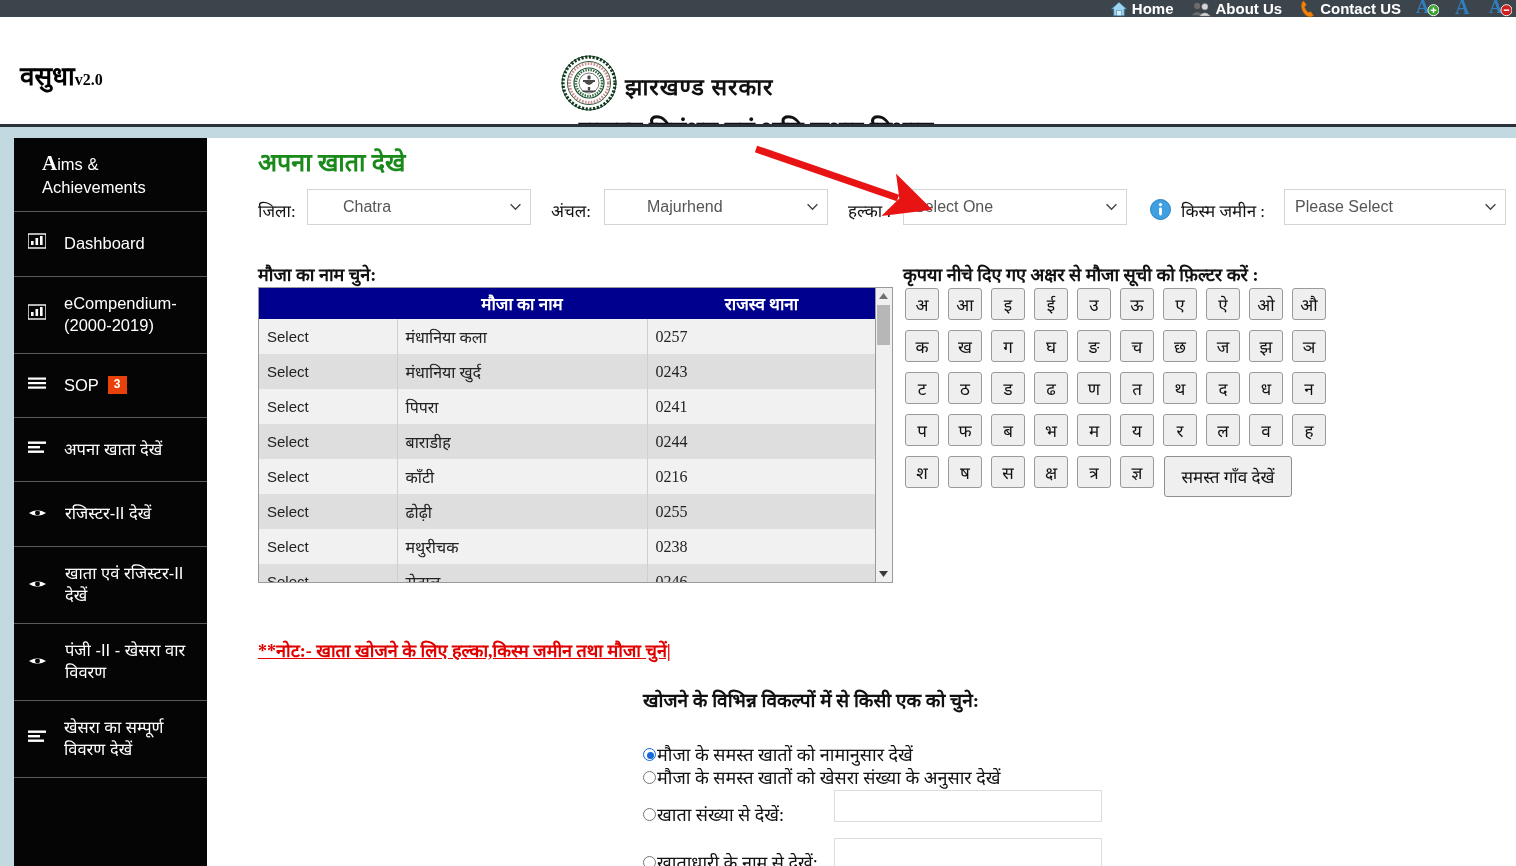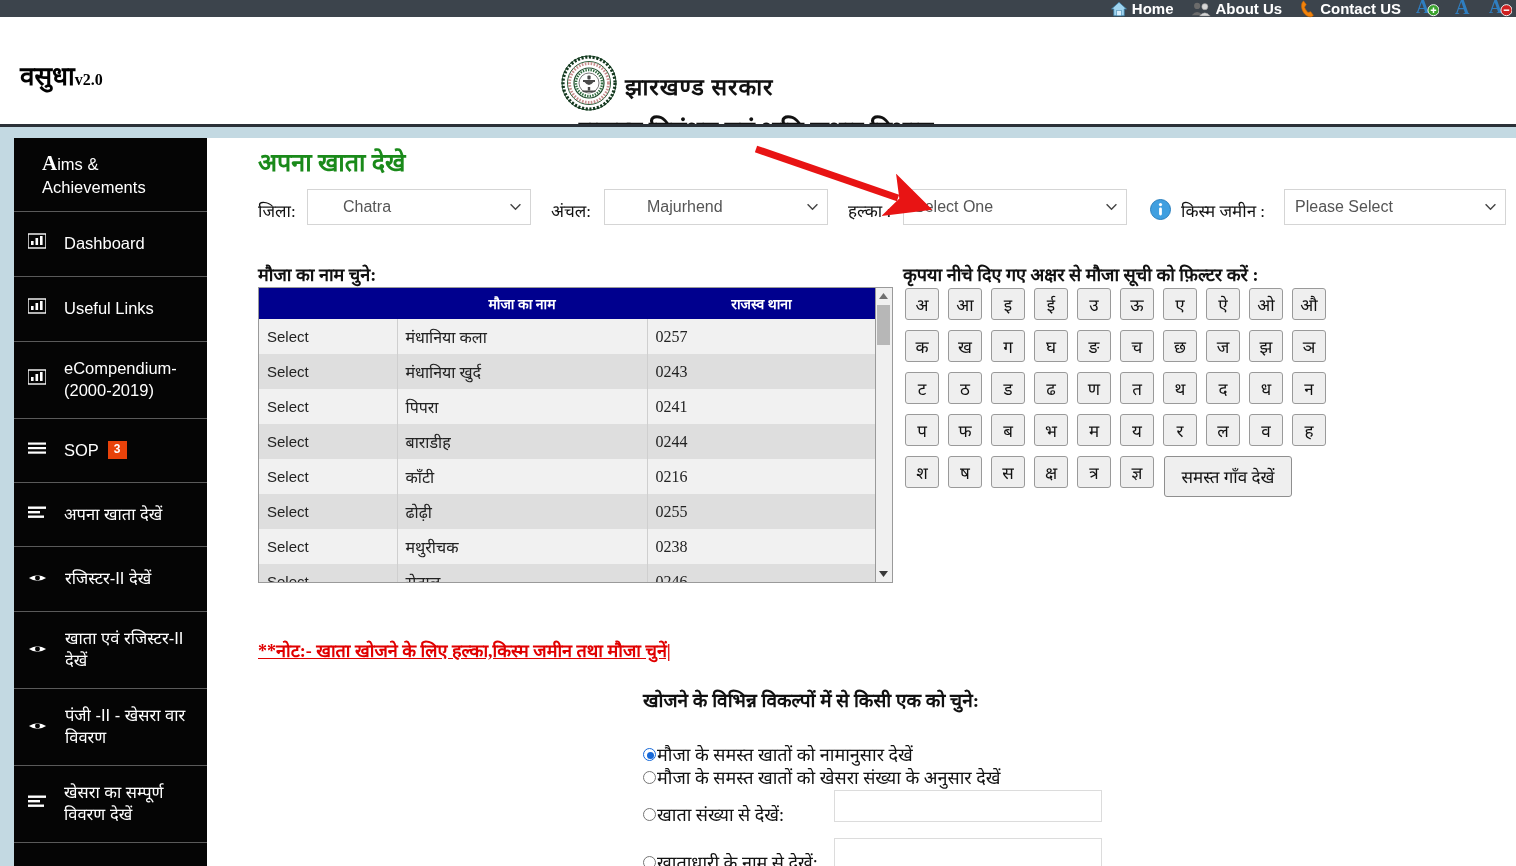--- a/index.html
+++ b/index.html
@@ -118,21 +118,21 @@
   #tbl-wrap{
     position:absolute; left:51px; top:149px; width:635px; height:148px;
   }
   #tbl-box{
     position:absolute; left:0; top:0; width:618px; height:296px;
     border:1px solid #9a9a9a; overflow:hidden; background:#fff;
   }
   table.mouja{ border-collapse:collapse; width:100%; table-layout:fixed; }
   table.mouja th{
     background:#00008e; color:#ffffff;
-    font-size:14px; font-weight:bold; height:31px;
+    font-size:17px; font-weight:bold; height:31px;
     font-family:"Liberation Serif", serif;
     border-right:1px solid #00008e;
   }
   table.mouja td{
     height:35px; font-size:16px; color:#222;
     padding:0 0 0 8px;
     border-right:1px solid #cfcfcf;
     font-family:"Liberation Serif", serif;
     white-space:nowrap; overflow:hidden;
   }
@@ -320,31 +320,20 @@
       <svg viewBox="0 0 18 16" width="18" height="16">
         <rect x="0" y="1" width="18" height="14" fill="none" stroke="#fff" stroke-width="1.4"></rect>
         <rect x="3" y="8" width="2.6" height="4" fill="#fff"></rect>
         <rect x="7.5" y="5" width="2.6" height="7" fill="#fff"></rect>
         <rect x="12" y="3" width="2.6" height="9" fill="#fff"></rect>
       </svg>
     </span>
     <span class="lbl">Dashboard</span>
   </div>
 
-  <div class="nav-item" style="min-height:65px;align-items:center;">
-    <span class="nav-ico">
-      <svg viewBox="0 0 18 16" width="18" height="16">
-        <rect x="0" y="1" width="18" height="14" fill="none" stroke="#fff" stroke-width="1.4"></rect>
-        <rect x="3" y="8" width="2.6" height="4" fill="#fff"></rect>
-        <rect x="7.5" y="5" width="2.6" height="7" fill="#fff"></rect>
-        <rect x="12" y="3" width="2.6" height="9" fill="#fff"></rect>
-      </svg>
-    </span>
-    <span class="lbl">Useful Links</span>
-  </div>
 
   <div class="nav-item" style="min-height:77px;align-items:center;">
     <span class="nav-ico">
       <svg viewBox="0 0 18 16" width="18" height="16">
         <rect x="0" y="1" width="18" height="14" fill="none" stroke="#fff" stroke-width="1.4"></rect>
         <rect x="3" y="8" width="2.6" height="4" fill="#fff"></rect>
         <rect x="7.5" y="5" width="2.6" height="7" fill="#fff"></rect>
         <rect x="12" y="3" width="2.6" height="9" fill="#fff"></rect>
       </svg>
     </span>

